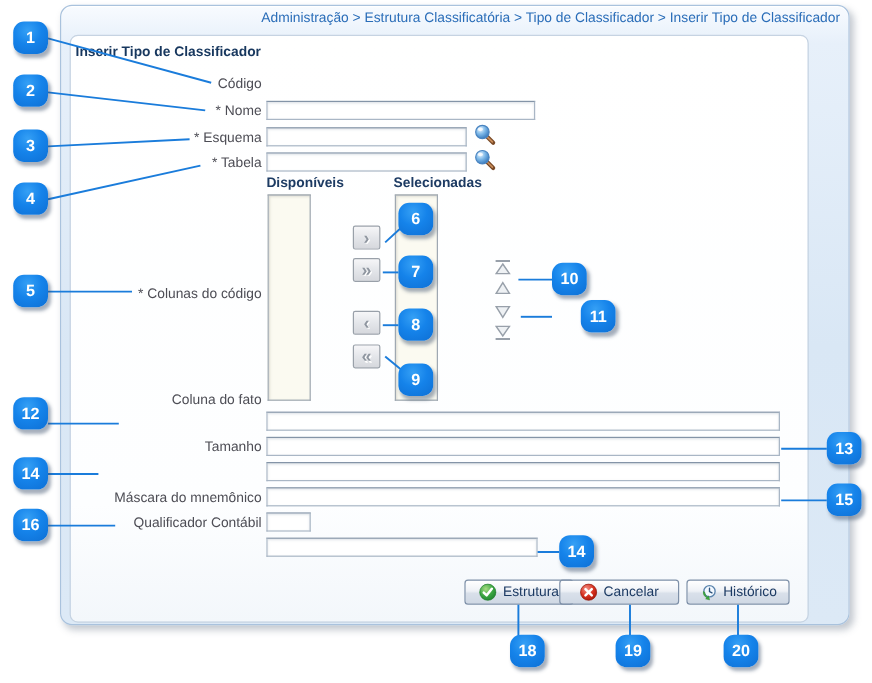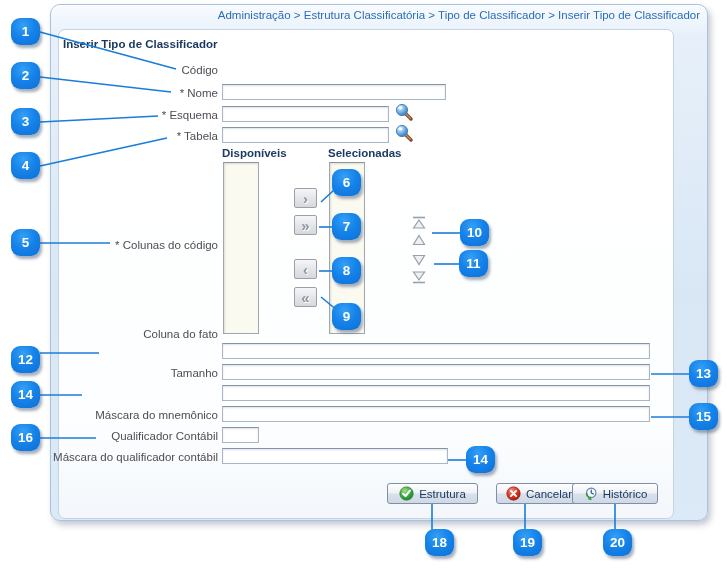--- a/index.html
+++ b/index.html
@@ -158,31 +158,30 @@
   <input class="inp" style="left: 222px; top: 364px; width: 428px;" value="">
 
   <input class="inp" style="left: 222px; top: 385px; width: 428px;" value="">
 
   <div class="lbl" style="top:409px">Máscara do mnemônico</div>
   <input class="inp" style="left: 222px; top: 406px; width: 428px;" value="">
 
   <div class="lbl" style="top:430px">Qualificador Contábil</div>
   <input class="inp" style="left: 222px; top: 427px; width: 37px;" value="">
 
-  <div class="lbl" style="top:451px">Máscara do qualificador contábil</div>
   <input class="inp" style="left: 222px; top: 448px; width: 226px;" value="">
 
   <div class="btn" style="left:387px;width:91px">
     <svg width="15" height="15" viewBox="0 0 16 16">
       <circle cx="8" cy="8" r="7.2" fill="url(#grnG)" stroke="#1e7a28" stroke-width="0.6"></circle>
       <path d="M4.4 8.3 L7 10.8 L11.6 4.9" stroke="#fff" stroke-width="2.2" fill="none" stroke-linecap="round" stroke-linejoin="round"></path>
     </svg>
     <span>Estrutura</span>
   </div>
-  <div class="btn" style="left:496px;width:86px">
+  <div class="btn" style="left:466px;width:100px">
     <svg width="15" height="15" viewBox="0 0 16 16">
       <circle cx="8" cy="8" r="7.2" fill="url(#redG)" stroke="#8c1206" stroke-width="0.6"></circle>
       <path d="M5.2 5.2 L10.8 10.8 M10.8 5.2 L5.2 10.8" stroke="#fff" stroke-width="2.2" stroke-linecap="round"></path>
     </svg>
     <span>Cancelar</span>
   </div>
   <div class="btn" style="left:572px;width:86px">
     <svg width="15" height="15" viewBox="0 0 16 16">
       <circle cx="8.8" cy="7.2" r="5" fill="#f2f8ff" stroke="#5b84ad" stroke-width="1.2"></circle>
       <path d="M8.8 4.4 V7.4 L11 8.6" stroke="#2a517a" stroke-width="1.2" fill="none" stroke-linecap="round"></path>
@@ -219,22 +218,22 @@
   <div class="badge" style="left:11px;top:18px">1</div>
   <div class="badge" style="left:11px;top:62px">2</div>
   <div class="badge" style="left:11px;top:108px">3</div>
   <div class="badge" style="left:11px;top:152px">4</div>
   <div class="badge" style="left:11px;top:229px">5</div>
   <div class="badge" style="left:332px;top:169px">6</div>
   <div class="badge" style="left:332px;top:213px">7</div>
   <div class="badge" style="left:332px;top:257px">8</div>
   <div class="badge" style="left:332px;top:303px">9</div>
   <div class="badge" style="left:460px;top:219px">10</div>
-  <div class="badge" style="left:459px;top:250px">11</div>
-  <div class="badge" style="left:11px;top:346px">12</div>
+  <div class="badge" style="left:484px;top:250px">11</div>
+  <div class="badge" style="left:11px;top:331px">12</div>
   <div class="badge" style="left:689px;top:360px">13</div>
   <div class="badge" style="left:11px;top:381px">14</div>
   <div class="badge" style="left:689px;top:403px">15</div>
   <div class="badge" style="left:11px;top:424px">16</div>
   <div class="badge" style="left:466px;top:446px">14</div>
   <div class="badge" style="left:425px;top:529px">18</div>
   <div class="badge" style="left:513px;top:529px">19</div>
   <div class="badge" style="left:603px;top:529px">20</div>
 
 </div>

